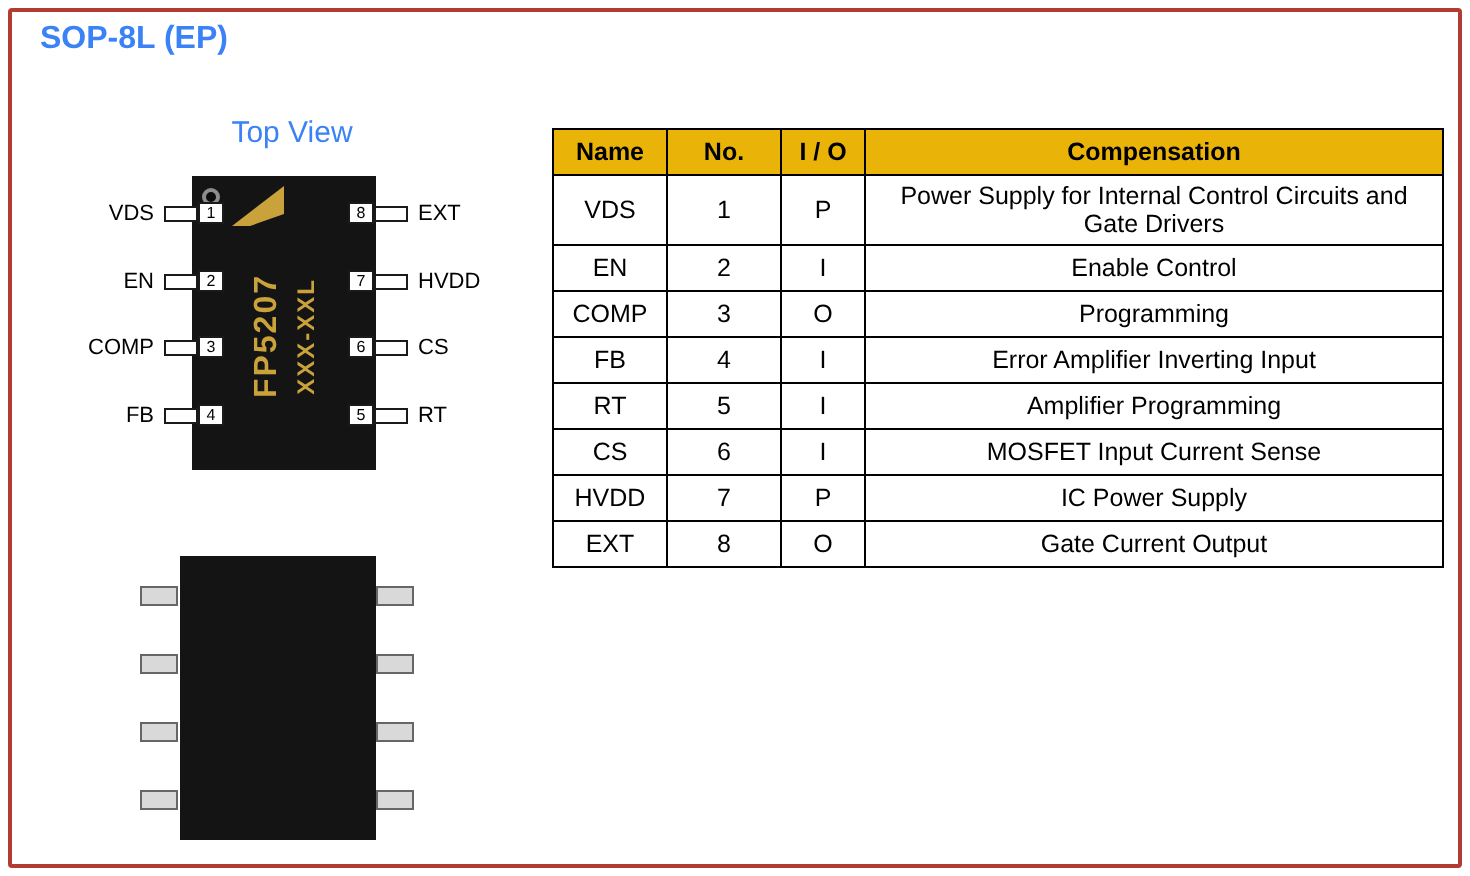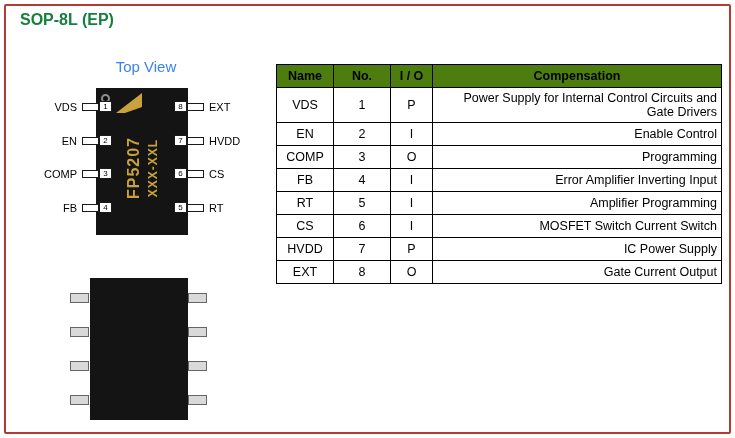--- a/index.html
+++ b/index.html
@@ -1,20 +1,20 @@
 <!DOCTYPE html>
 <html><head>
 <meta charset="utf-8">
 <style>
   * { box-sizing: border-box; }
   html,body { margin:0; padding:0; background:#fff; font-family:"Liberation Sans", sans-serif; }
   .screen { position:relative; width:735px; height:438px; background:#ffffff; overflow:hidden; }
   .frame { position:absolute; left:4px; top:4px; width:727px; height:430px; border:2px solid #b23b32; border-radius:2px; }
 
-  .page-title { position:absolute; left:20px; top:11px; font-size:16px; font-weight:bold; color:#15803d; }
+  .page-title { position:absolute; left:20px; top:11px; font-size:16px; font-weight:bold; color:#3b82f6; }
 
   
   .pkg-top { position:absolute; left:18px; top:58px; width:252px; height:196px; }
   .view-label { position:absolute; top:0; left:0; width:100%; text-align:center; font-size:15px; color:#3b82f6; }
   .pkg-top .view-label { width:220px; left:18px; }
   .chip-body { position:absolute; left:78px; top:30px; width:92px; height:147px; background:#141414; z-index:1; }
   .pin1-dot { position:absolute; left:83px; top:36px; width:9px; height:9px; border-radius:50%; background:#0c0c0c; border:2px solid #8d8d8d; z-index:3; }
   .brand-logo { position:absolute; left:97px; top:34px; z-index:3; line-height:0; }
   .chip-text { position:absolute; left:78px; top:30px; width:92px; height:147px; display:flex; align-items:center; justify-content:center; gap:3px; padding-top:14px; z-index:2; }
   .vtext { writing-mode:vertical-rl; transform:rotate(180deg); color:#c9a23c; font-weight:bold; letter-spacing:1px; }
@@ -36,24 +36,24 @@
   .pkg-bot .view-label { width:220px; left:18px; }
   .chip-body-b { position:absolute; left:72px; top:32px; width:98px; height:142px; background:#141414; z-index:1; }
   .bpin { position:absolute; width:19px; height:10px; background:#d9d9d9; border:1px solid #666; z-index:0; }
   .bpin.bl { left:52px; } .bpin.br { left:170px; }
   .b1 { top:47px; } .b2 { top:81px; } .b3 { top:115px; } .b4 { top:149px; }
   .ep-pad { position:absolute; left:89px; top:69px; width:62px; height:66px; background:#c7c7c7; display:flex; flex-direction:column; align-items:center; justify-content:center; font-size:11px; color:#111; z-index:2; line-height:1.25; }
 
   
   .pin-table { position:absolute; left:276px; top:64px; width:446px; border-collapse:collapse; table-layout:fixed; background:#fff; }
   .pin-table th, .pin-table td { border:1px solid #000; padding:1px 4px; vertical-align:middle; }
-  .pin-table th { background:#4d7c0f; font-weight:bold; text-align:center; font-size:12.5px; height:21px; color:#000; }
+  .pin-table th { background:#eab308; font-weight:bold; text-align:center; font-size:12.5px; height:21px; color:#000; }
   .pin-table td { font-size:12.5px; color:#000; }
   .c-name, .c-no, .c-io { text-align:center; }
-  .c-desc { text-align:right; font-size:12px; }
+  .c-desc { text-align:center; font-size:12px; }
   .pin-table tr { height:23px; }
   .pin-table tr.tall { height:35px; }
 </style>
 </head>
 <body>
 
 <div class="screen">
   <div class="frame"></div>
   <div class="page-title">SOP-8L (EP)</div>
 
@@ -169,21 +169,21 @@
       <tr>
         <td class="c-name">RT</td>
         <td class="c-no">5</td>
         <td class="c-io">I</td>
         <td class="c-desc">Amplifier Programming</td>
       </tr>
       <tr>
         <td class="c-name">CS</td>
         <td class="c-no">6</td>
         <td class="c-io">I</td>
-        <td class="c-desc">MOSFET Switch Current Switch</td>
+        <td class="c-desc">MOSFET Input Current Sense</td>
       </tr>
       <tr>
         <td class="c-name">HVDD</td>
         <td class="c-no">7</td>
         <td class="c-io">P</td>
         <td class="c-desc">IC Power Supply</td>
       </tr>
       <tr>
         <td class="c-name">EXT</td>
         <td class="c-no">8</td>

